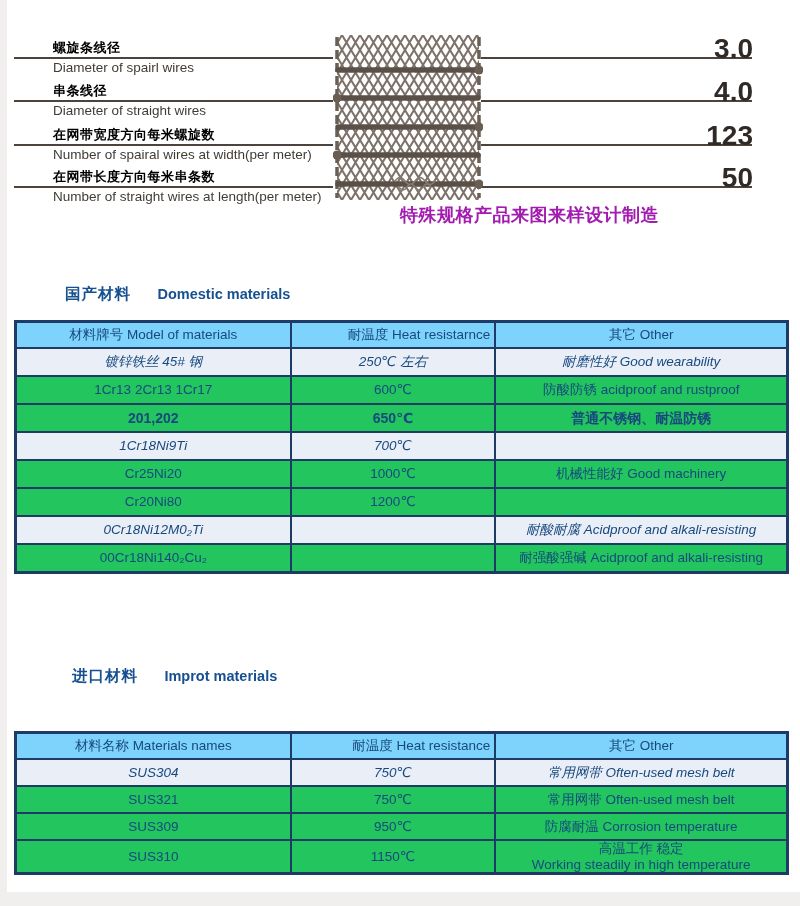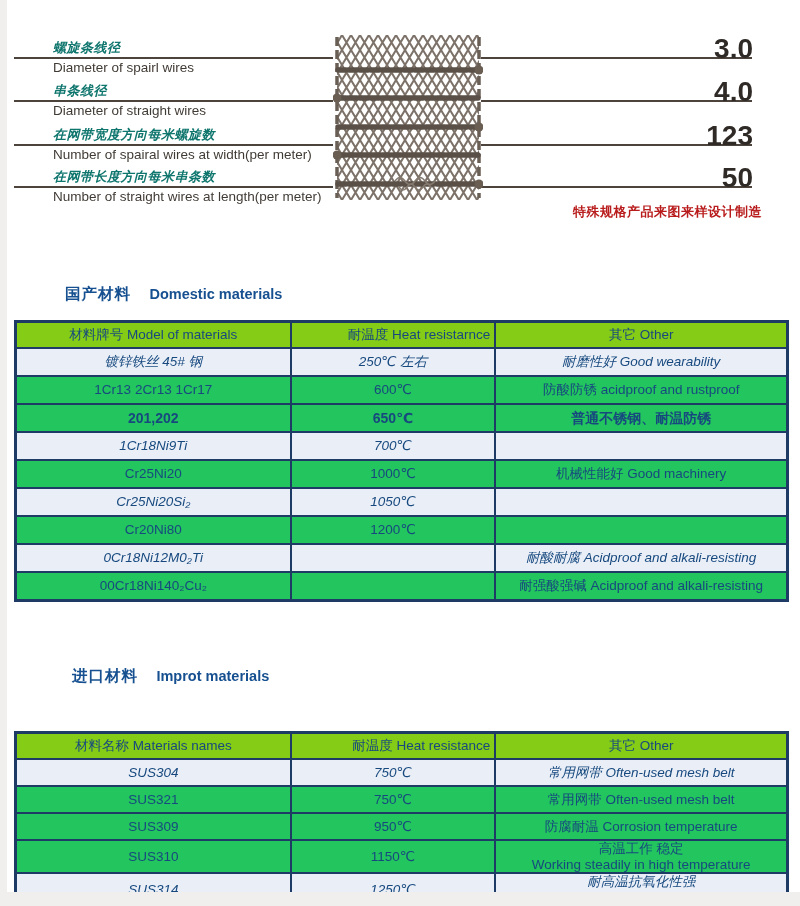--- a/index.html
+++ b/index.html
@@ -9,59 +9,59 @@
   }
   .edge-left{position:absolute;left:0;top:0;width:7px;height:906px;background:#f1efee;}
   .edge-bottom{position:absolute;left:0;top:892px;width:800px;height:14px;background:#f1efee;}
 
   
   .diagram{position:absolute;left:0;top:0;width:800px;height:240px;}
   .spec{position:absolute;left:0;top:0;width:800px;}
   .r0{--y:57px}.r1{--y:100px}.r2{--y:144px}.r3{--y:186px}
   .spec .cn{
     position:absolute;left:53px;top:calc(var(--y) - 18px);
-    font-size:13px;font-weight:600;color:#0f766e;letter-spacing:.5px;white-space:nowrap;font-style:italic;
+    font-size:13px;font-weight:600;color:#000000;letter-spacing:.5px;white-space:nowrap;
   }
   .spec .ln{position:absolute;top:var(--y);height:2px;background:#4c433c;}
   .spec .ll{left:14px;width:319px;}
   .spec .lr{left:481px;width:271px;}
   .spec .en{
     position:absolute;left:53px;top:calc(var(--y) + 3px);
     font-size:13.5px;color:#413b35;white-space:nowrap;
   }
   .spec .val{
     position:absolute;left:580px;width:173px;top:calc(var(--y) - 24px);
     text-align:right;font-size:28px;font-weight:700;color:#2f2a26;
   }
   .mesh{position:absolute;left:333px;top:35px;}
   .note{
-    position:absolute;left:400px;top:203px;width:362px;text-align:right;
-    font-size:13px;font-weight:700;color:#b91c1c;letter-spacing:.5px;
+    position:absolute;left:400px;top:203px;width:362px;text-align:left;
+    font-size:18px;font-weight:700;color:#a21caf;letter-spacing:.5px;
   }
 
   
   .tbl-title{position:absolute;white-space:nowrap;}
   .tbl-title .cn{font-size:15.5px;font-weight:700;color:#165090;letter-spacing:1px;}
-  .tbl-title .en{font-size:14.5px;font-weight:600;color:#165090;margin-left:14px;}
+  .tbl-title .en{font-size:14.5px;font-weight:600;color:#165090;margin-left:22px;}
   .t1title{left:65px;top:284px;}
   .t2title{left:72px;top:666px;}
 
   table.mat{
     position:absolute;left:14px;width:775px;
     border-collapse:collapse;table-layout:fixed;
     border:3px solid #1e3b66;
   }
   .t1tbl{top:320px;}
   .t2tbl{top:695px;margin-top:36px;}
   table.mat th,table.mat td{
     border:2px solid #1e3b66;text-align:center;vertical-align:middle;
     padding:0 4px;color:#17497f;font-size:13.5px;font-weight:400;
     white-space:pre-line;line-height:1.15;overflow:hidden;
   }
-  table.mat th{height:24px;background:#84cc16;}
+  table.mat th{height:24px;background:#7dd3fc;}
   .t1tbl td{height:26px;}
   .t2tbl td{height:25px;}
   table.mat .c1{width:35.7%;}
   table.mat .c2{width:26.3%;text-align:right;}
   table.mat .c3{width:38%;}
   tr.row-light td{background:#e9eef7;font-style:italic;}
   tr.row-medium td{background:#22c55e;}
   tr.small td{font-size:14px;font-weight:700;text-align:center;}
   td.cell-small{font-size:11.5px;font-weight:600;}
 </style>
@@ -163,25 +163,20 @@
         <tr class="row-light">
           <td>1Cr18Ni9Ti</td>
           <td>700℃</td>
           <td></td>
         </tr>
         <tr class="row-medium">
           <td>Cr25Ni20</td>
           <td>1000℃</td>
           <td>机械性能好 Good machinery</td>
         </tr>
-        <tr class="row-light">
-          <td>Cr25Ni20Si₂</td>
-          <td>1050℃</td>
-          <td></td>
-        </tr>
         <tr class="row-medium">
           <td>Cr20Ni80</td>
           <td>1200℃</td>
           <td></td>
         </tr>
         <tr class="row-light">
           <td>0Cr18Ni12M0₂Ti</td>
           <td></td>
           <td>耐酸耐腐 Acidproof and alkali-resisting</td>
         </tr>
@@ -221,23 +216,17 @@
           <td>SUS309</td>
           <td>950℃</td>
           <td class="cell-small">防腐耐温 Corrosion temperature</td>
         </tr>
         <tr class="row-medium">
           <td>SUS310</td>
           <td>1150℃</td>
           <td class="cell-small">高温工作 稳定
 Working steadily in high temperature</td>
         </tr>
-        <tr class="row-light">
-          <td>SUS314</td>
-          <td>1250℃</td>
-          <td class="cell-small">耐高温抗氧化性强
-Very good anti-oxdant and hest resistance</td>
-        </tr>
       </tbody>
   </table>
 
   <div class="edge-bottom"></div>
 </div>
 
 </body></html>

